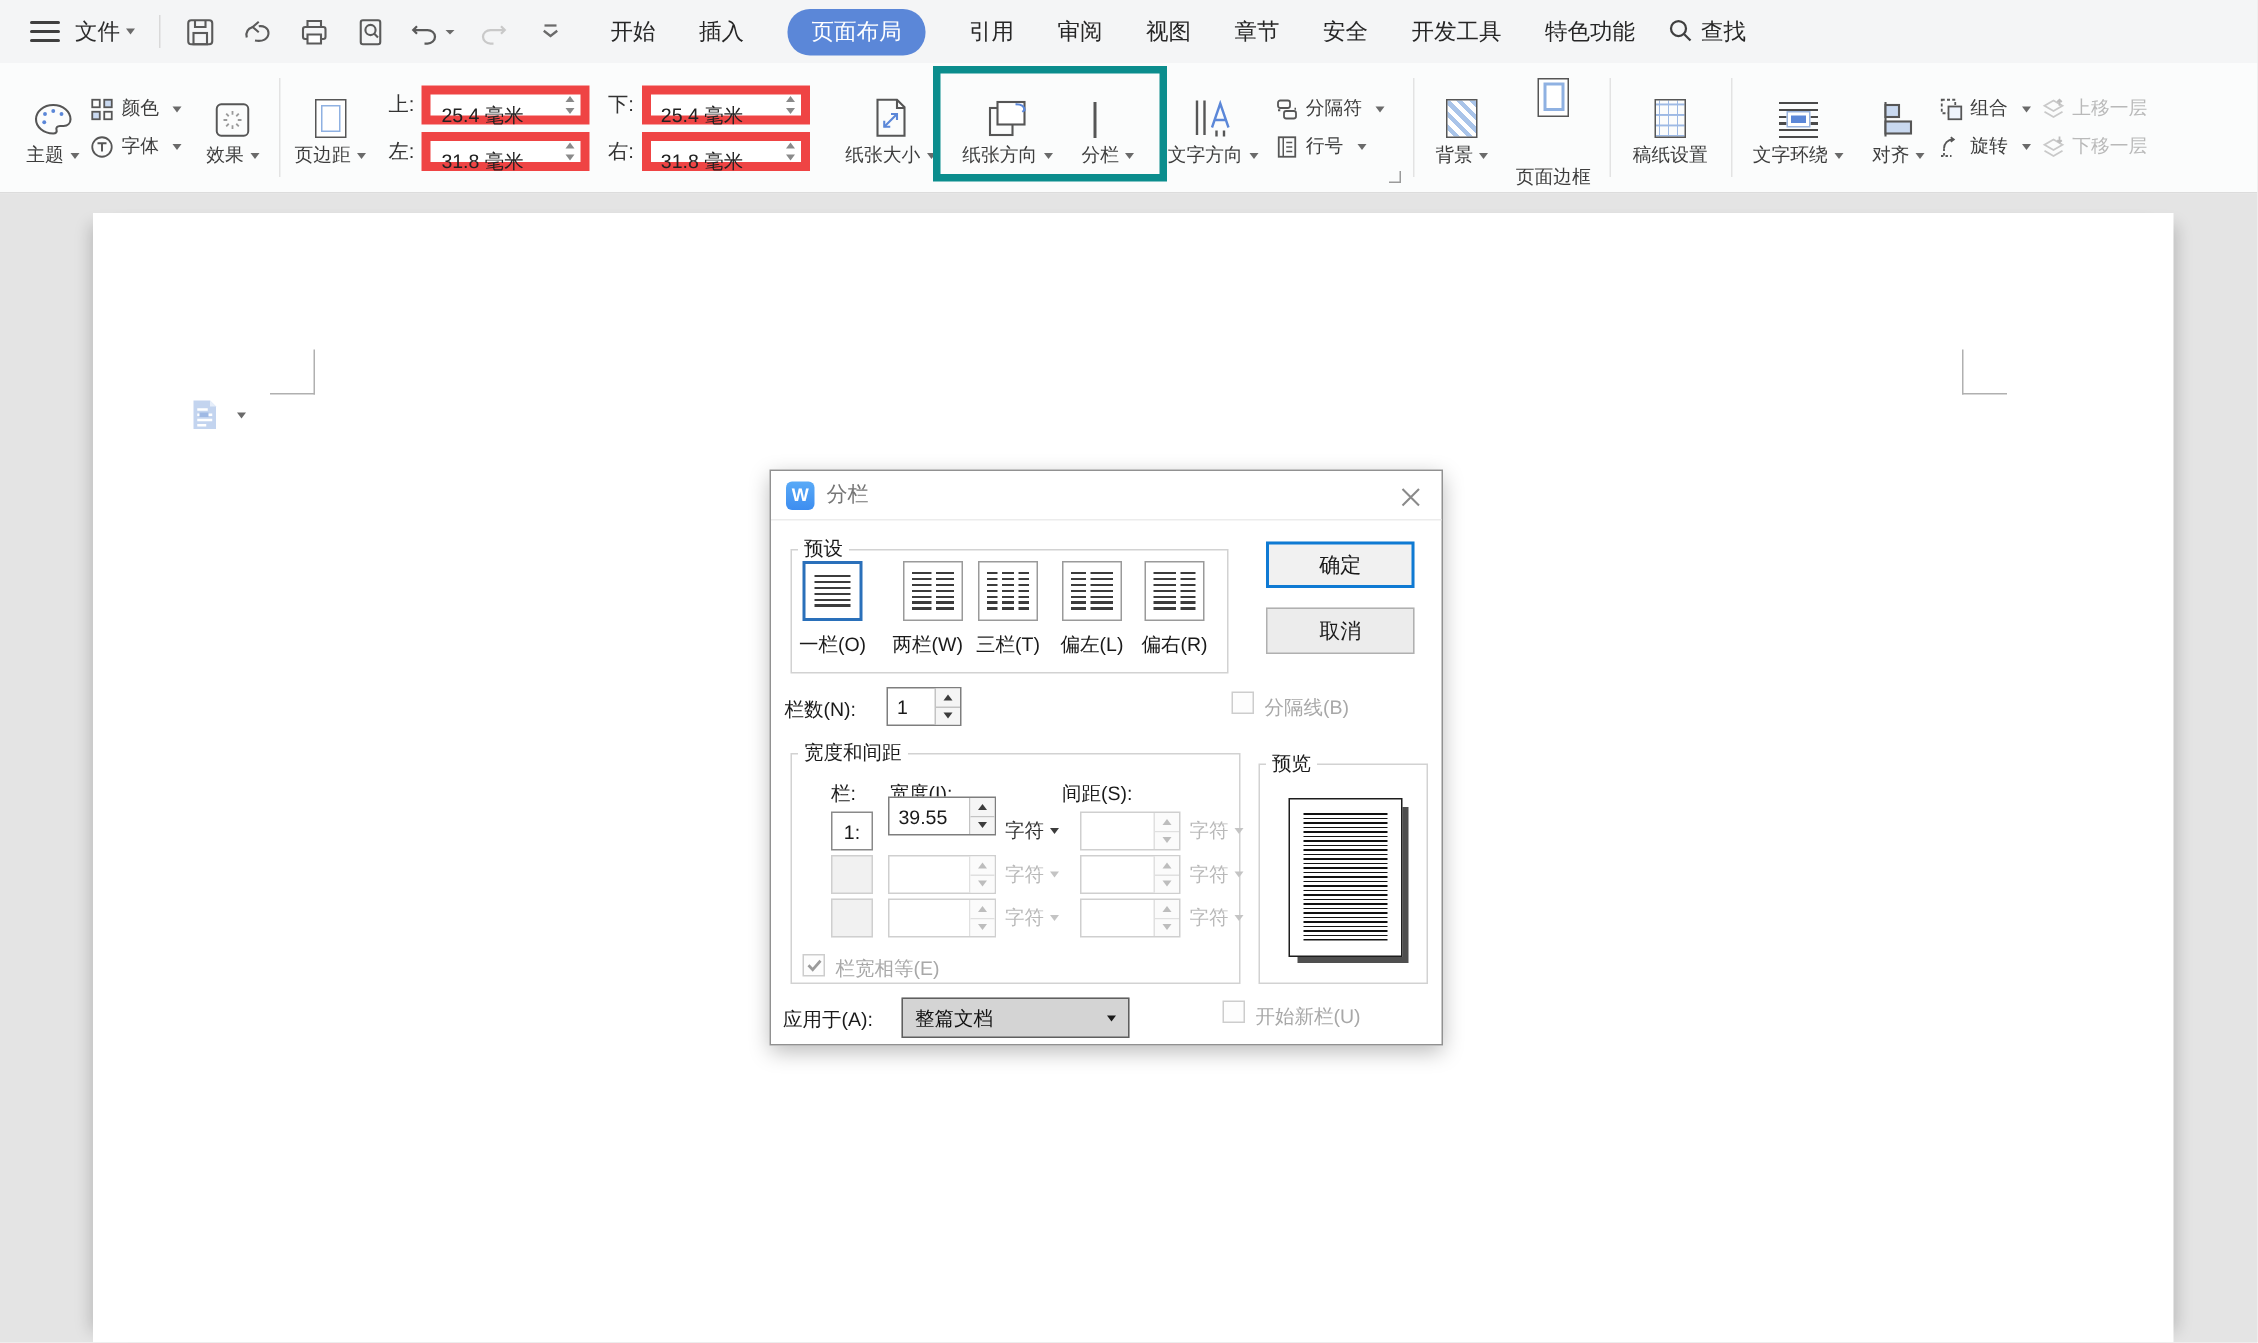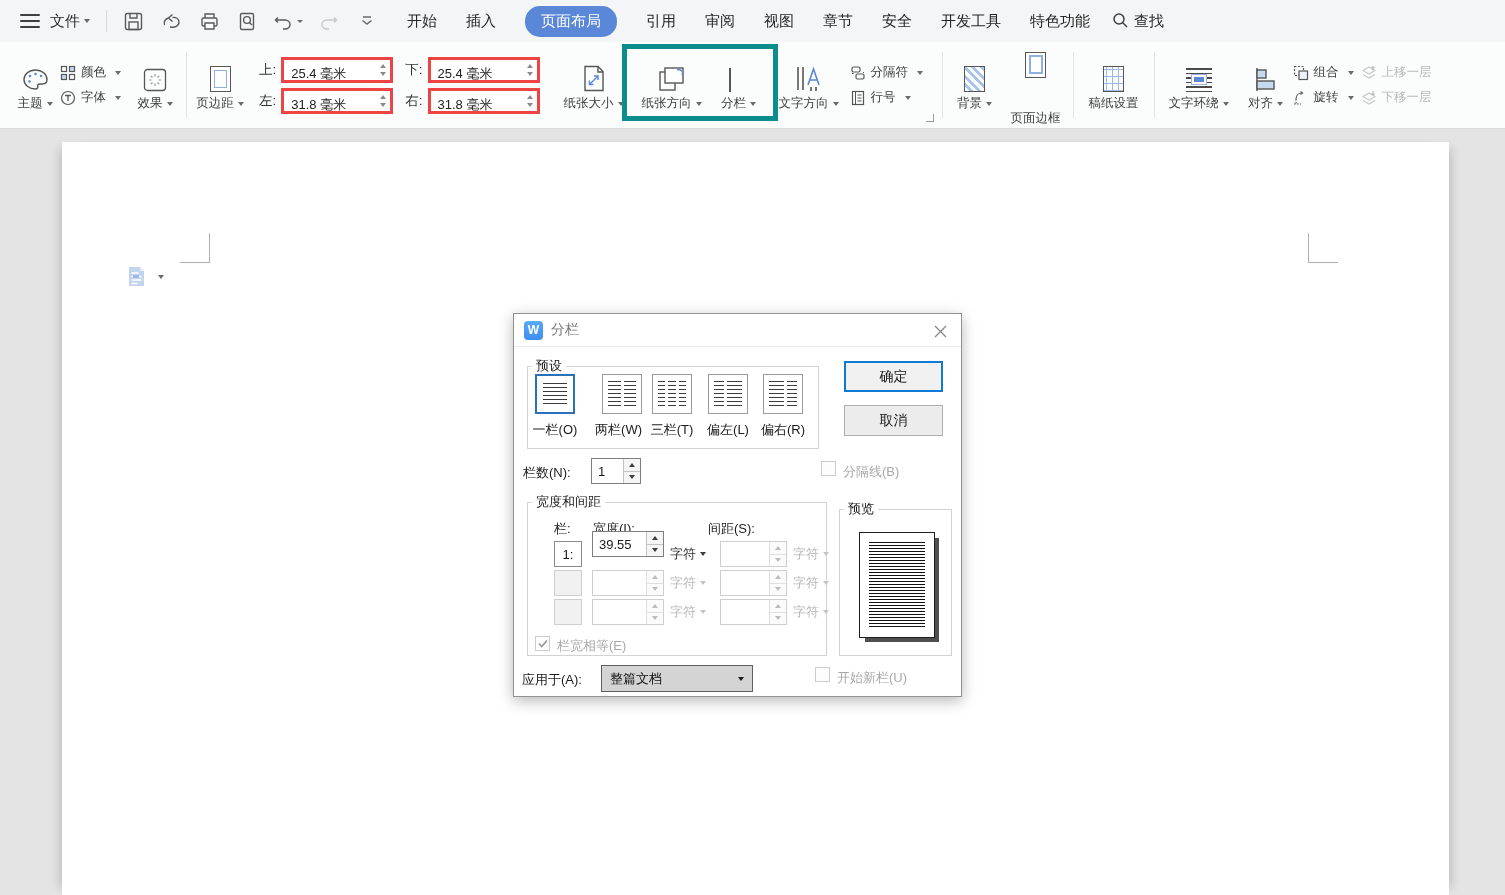--- a/index.html
+++ b/index.html
@@ -25,21 +25,21 @@
   
   .ribbon { position:absolute; left:0; top:42px; width:100%; height:87px; background:#fbfcfc; border-bottom:1px solid #dcdcdc; display:flex; align-items:stretch; padding-left:10px; }
   .rdiv { width:1px; background:#e3e3e3; margin:10px 4px; }
   .rbig { display:flex; flex-direction:column; align-items:center; justify-content:center; gap:3px; font-size:12.5px; color:#3d3d3d; cursor:pointer; }
   .rbig .icon-slot { height:34px; display:flex; align-items:flex-end; justify-content:center; }
   .rlabel { white-space:nowrap; display:flex; align-items:center; }
   .rstack { display:flex; flex-direction:column; justify-content:center; gap:8px; font-size:12.5px; color:#3d3d3d; }
   .rrow { display:flex; align-items:center; gap:5px; cursor:pointer; white-space:nowrap; }
   .mgrid { display:grid; grid-template-columns:auto auto; column-gap:12px; row-gap:5px; align-self:center; margin:0 8px 0 10px; }
   .mcell { display:flex; align-items:center; gap:5px; font-size:13.5px; color:#333; }
-  .mfield { width:112px; height:26px; border:3px solid #ef4444; background:#fff; display:flex; }
+  .mfield { width:112px; height:26px; border:6px solid #ef4444; background:#fff; display:flex; }
   .mfield .v { flex:1; font-size:13px; color:#222; padding:5px 0 0 7px; }
   .mfield .sb { width:14px; display:flex; flex-direction:column; align-items:center; justify-content:center; gap:4px; cursor:pointer;}
   .tup { width:0;height:0;border-left:3px solid transparent;border-right:3px solid transparent;border-bottom:4px solid #8a8a8a; }
   .tdn { width:0;height:0;border-left:3px solid transparent;border-right:3px solid transparent;border-top:4px solid #8a8a8a; }
 
   
   .pg { position:relative; width:21px; height:26px; border:1.5px solid #565656; background:#fff; }
   .pg.inmarg::after { content:""; position:absolute; inset:3px; border:1px solid #8fb1e2; }
   .pg.stripes { background:repeating-linear-gradient(45deg,#fff 0 3px,#a9c4e9 3px 6px); }
   .pg.border2::after { content:""; position:absolute; inset:2.5px; border:2px solid #8fb1e2; }

